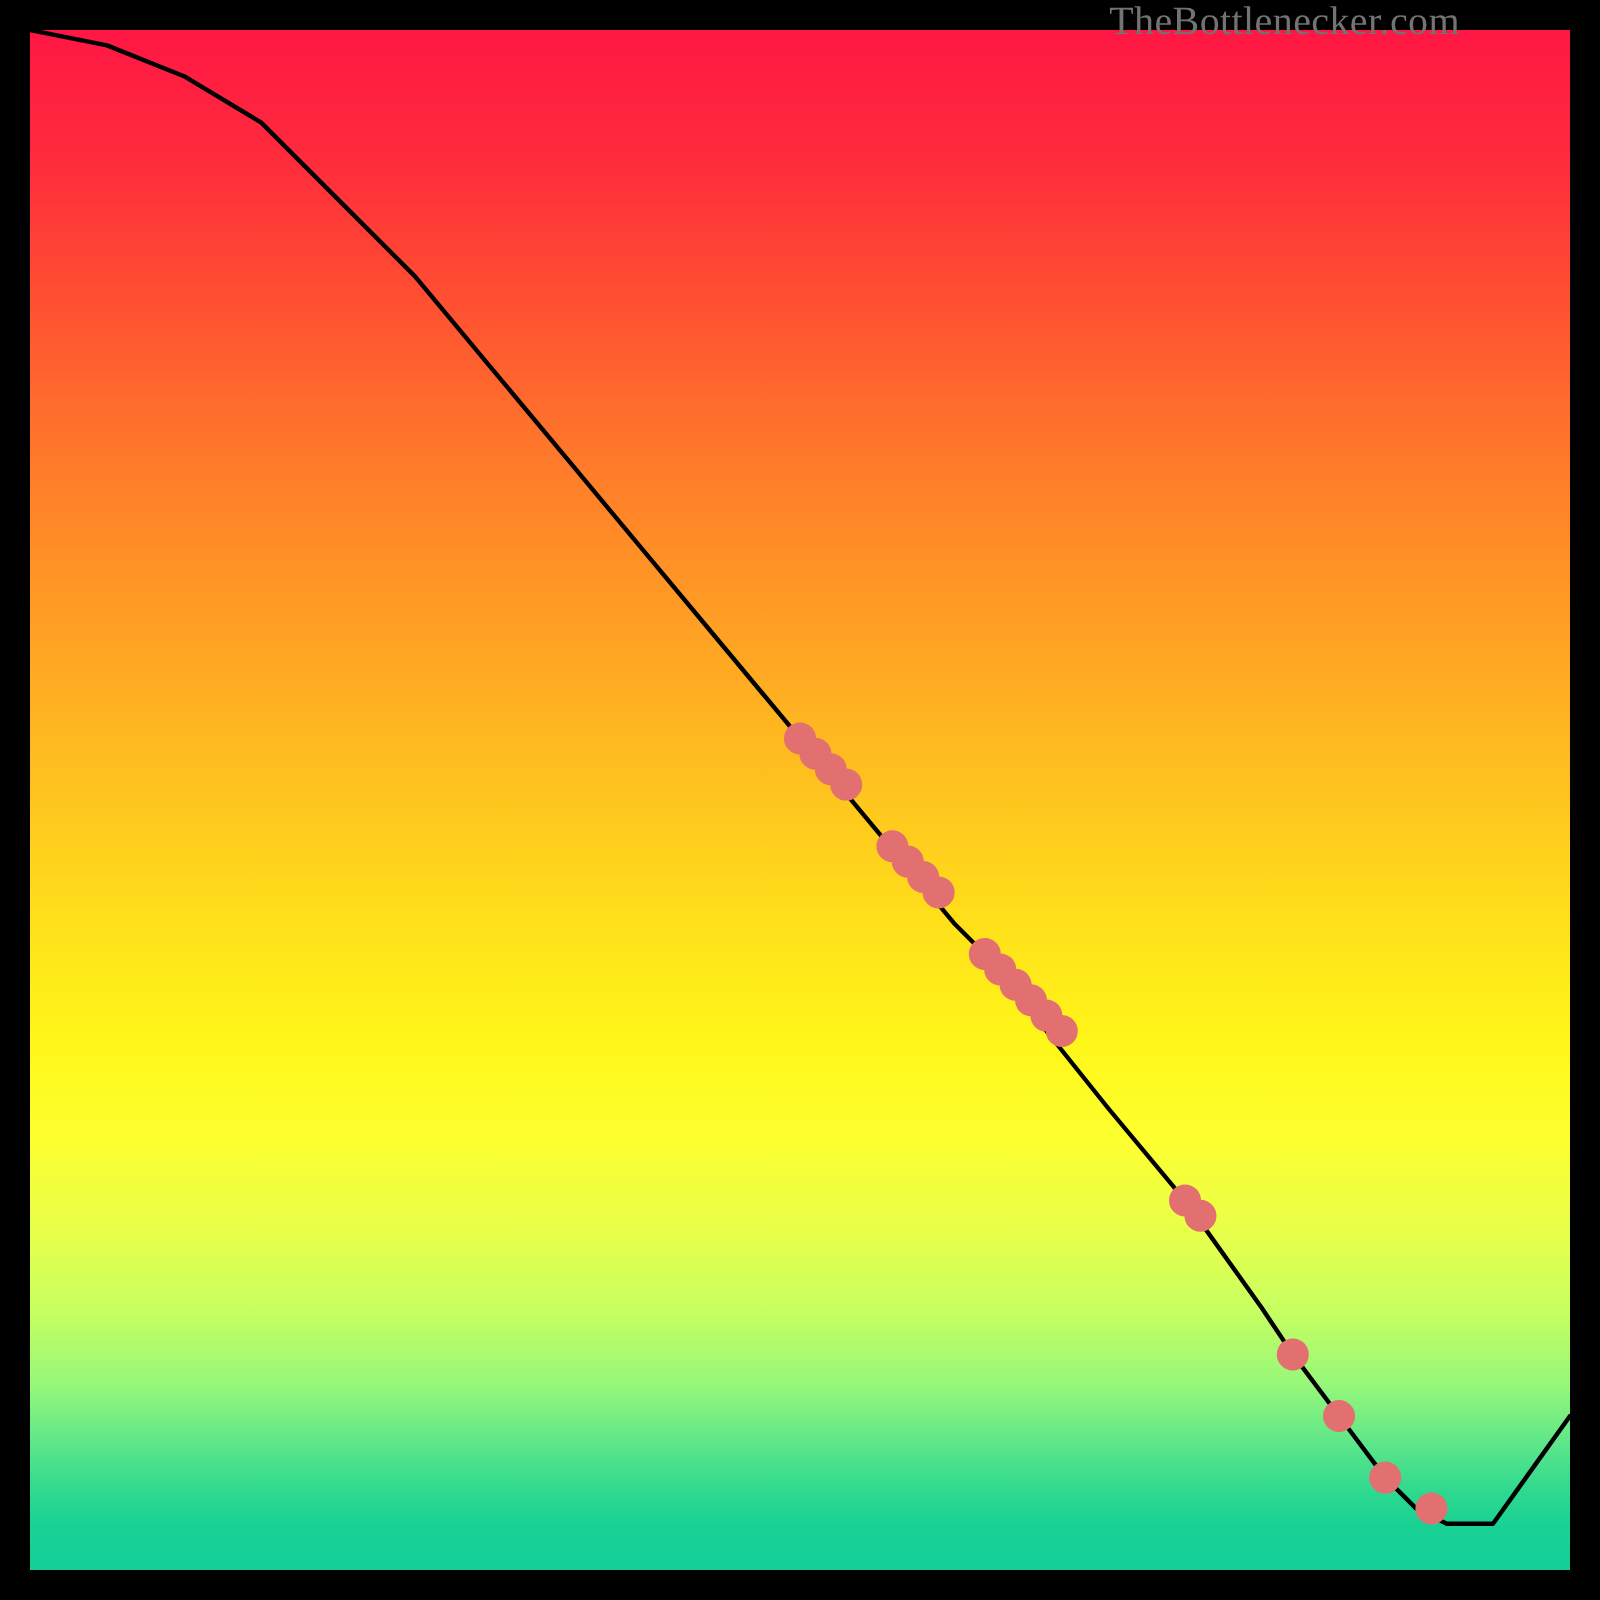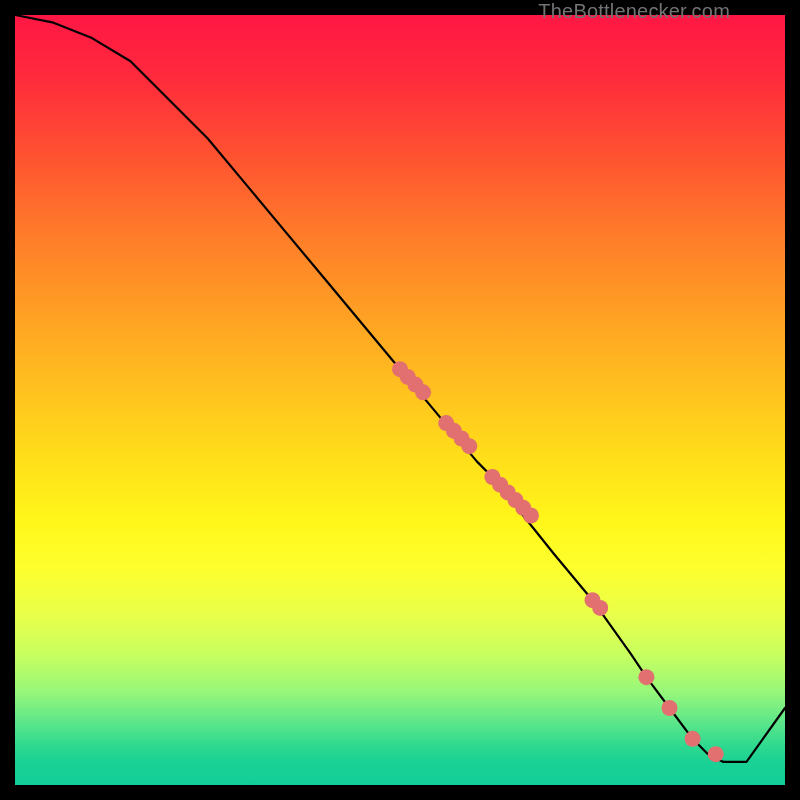--- a/index.html
+++ b/index.html
@@ -7,20 +7,21 @@
     width: 800px;
     height: 800px;
     overflow: hidden;
     font-family: Arial, Helvetica, sans-serif;
     background: #000;
   }
   .chart-wrap {
     position: relative;
     width: 740px;
     height: 800px;
+    font-family: Liberation Serif, serif;
   }
   .plot-area {
     position: absolute;
     left: 15px;
     top: 15px;
     width: 770px;
     height: 770px;
     background: linear-gradient(to bottom,
       #ff1744 0%,
       #ff2a3c 8%,

